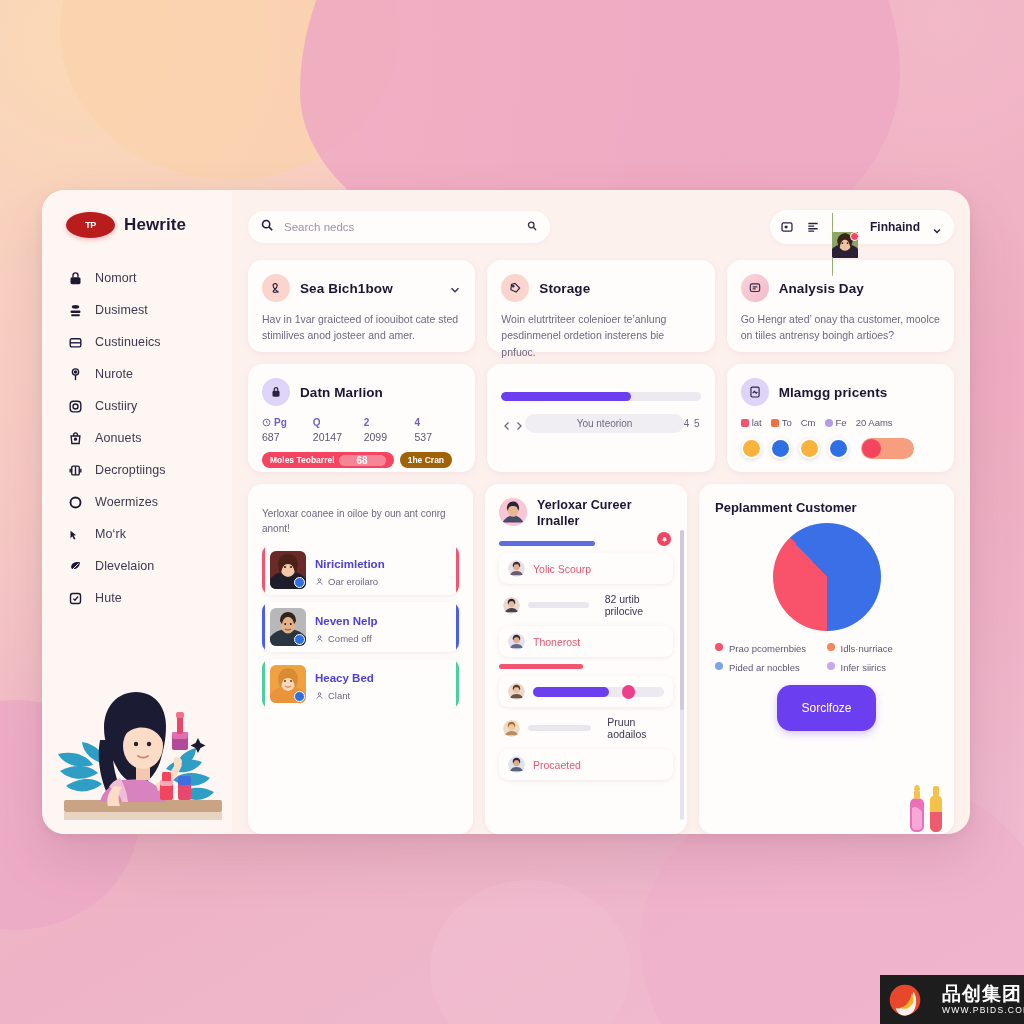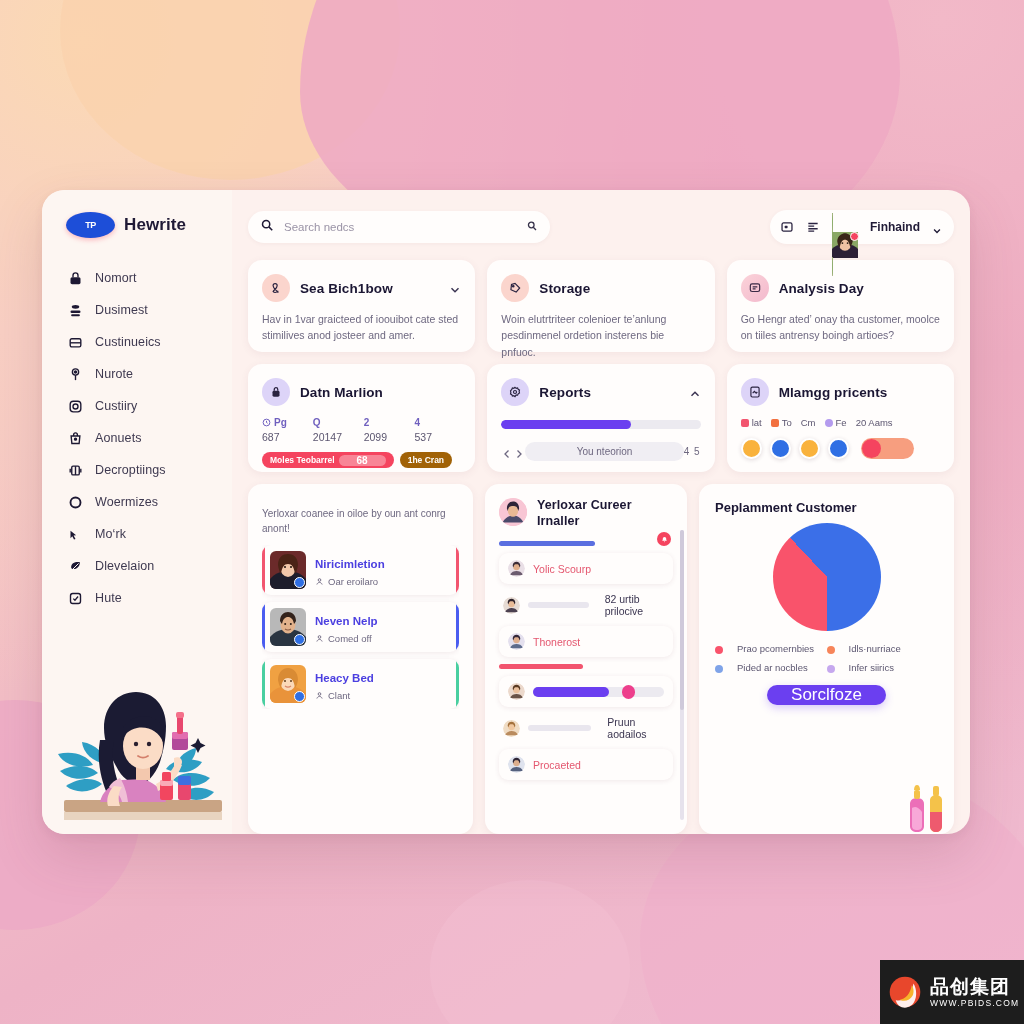--- a/index.html
+++ b/index.html
@@ -43,21 +43,21 @@
     width: 190px; flex: 0 0 190px;
     background: #fdf6f2;
     border-radius: 22px 0 0 22px;
     padding: 22px 0 0 0;
     position: relative;
     display: flex; flex-direction: column;
   }
   .brand { display: flex; align-items: center; gap: 9px; padding: 0 0 0 24px; margin-bottom: 24px; }
   .brand-badge {
     width: 49px; height: 26px; border-radius: 50%;
-    background: #1d4ed8;
+    background: #b91c1c;
     display: flex; align-items: center; justify-content: center;
     color: #fff; font-size: 9px; font-weight: bold; letter-spacing: -.5px;
     box-shadow: 0 2px 5px rgba(245,68,95,.35);
   }
   .brand-name { font-size: 17px; font-weight: bold; color: #201a36; letter-spacing: .1px; }
 
   .nav { display: flex; flex-direction: column; gap: 0; }
   .nav-item {
     display: flex; align-items: center; gap: 12px;
     padding: 8.5px 14px 8.5px 26px;
@@ -243,35 +243,35 @@
                      background: #ed3f8c; }
   .mid-sb { position: absolute; right: 3px; top: 46px; bottom: 14px; width: 4px; border-radius: 3px; background: #e6e2ec; }
   .mid-sb i { display: block; width: 4px; height: 62%; border-radius: 3px; background: #cfc9da; }
 
   
   .pie-card { flex: 1; display: flex; flex-direction: column; position: relative; overflow: hidden; padding: 16px 16px 12px; }
   .pie-title { font-size: 13px; font-weight: bold; color: #1b1633; }
   .pie-wrap { display: flex; justify-content: center; margin-top: 8px; }
   .pie { width: 108px; height: 108px; border-radius: 50%; }
   .legend { display: flex; flex-wrap: wrap; margin-top: 12px; row-gap: 8px; }
-  .leg { width: 50%; display: flex; align-items: flex-end; gap: 14px; font-size: 9.5px; color: #5c5670; }
+  .leg { width: 50%; display: flex; align-items: flex-start; gap: 6px; font-size: 9.5px; color: #5c5670; }
   .leg .ld { width: 8px; height: 8px; border-radius: 50%; flex: 0 0 8px; }
   .pie-btn {
     align-self: center; margin-top: 12px;
     background: #6b3ff0; color: #fff; border: 0; border-radius: 14px;
-    padding: 0 24px; font-size: 17px; font-family: "Liberation Sans", sans-serif;
+    padding: 16px 24px; font-size: 12px; font-family: "Liberation Sans", sans-serif;
     cursor: pointer; box-shadow: 0 3px 8px rgba(107,63,240,.28);
   }
   .pie-deco { position: absolute; right: 4px; bottom: 0; width: 46px; height: 58px; }
   .pie-deco svg { width: 100%; height: 100%; display: block; }
 
   
   .wm {
-    position: absolute; right: 0; bottom: 0; width: 144px; height: 64px;
-    background: #1d1d1d; display: flex; align-items: center; gap: 8px; padding: 0 8px;
+    position: absolute; right: 0; bottom: 0; width: 144px; height: 49px;
+    background: #1d1d1d; display: flex; align-items: center; gap: 20px; padding: 0 8px;
   }
   .wm-logo { width: 34px; height: 34px; flex: 0 0 34px; }
   .wm-logo svg { width: 100%; height: 100%; display: block; }
   .wm-right { display: flex; flex-direction: column; gap: 2px; }
   .wm-cn { font-size: 19px; font-weight: bold; color: #fff; letter-spacing: 1px;
            font-family: "DejaVu Sans", sans-serif; line-height: 1; }
   .wm-url { font-size: 8.5px; color: #fff; letter-spacing: 1.2px; }
 </style>
 </head>
 <body>
@@ -599,33 +599,20 @@
               <span>Moles Teobarrel</span>
               <span class="pill">68</span>
             </span>
             <span class="badge badge-blue">
               <span>1he Cran</span>
             </span>
           </div>
         </section>
 
         <section class="card">
-          <div class="card-head">
-            <span class="card-ico ico-lilac">
-                <svg viewBox="0 0 24 24" fill="none" stroke="currentColor" stroke-width="2">
-                  <path d="M12 4l2 1.6 2.5-.5 1 2.4 2.2 1.3-.6 2.5.6 2.5-2.2 1.3-1 2.4-2.5-.5L12 20l-2-1.6-2.5.5-1-2.4-2.2-1.3.6-2.5-.6-2.5L6.5 7.5l1-2.4 2.5.5z"></path>
-                  <circle cx="12" cy="12" r="2.6"></circle>
-                </svg>
-              </span>
-            <span class="card-title">Reports</span>
-            <span class="head-spacer"></span>
-            <span class="chev"><svg viewBox="0 0 24 24" fill="none" stroke="currentColor" stroke-width="3">
-                  <path d="M5 15.5l7-7 7 7"></path>
-                </svg></span>
-          </div>
           <div class="progress-track">
             <div class="progress-fill" id="reports-fill" style="width: 65%; background: rgb(107, 63, 240);"></div>
           </div>
           <div class="pager">
             <span class="pager-arrow"><svg viewBox="0 0 24 24" fill="none" stroke="currentColor" stroke-width="2.6">
                   <path d="M15 5l-7 7 7 7"></path>
                 </svg></span>
             <span class="pager-arrow"><svg viewBox="0 0 24 24" fill="none" stroke="currentColor" stroke-width="2.6">
                   <path d="M9 5l7 7-7 7"></path>
                 </svg></span>

